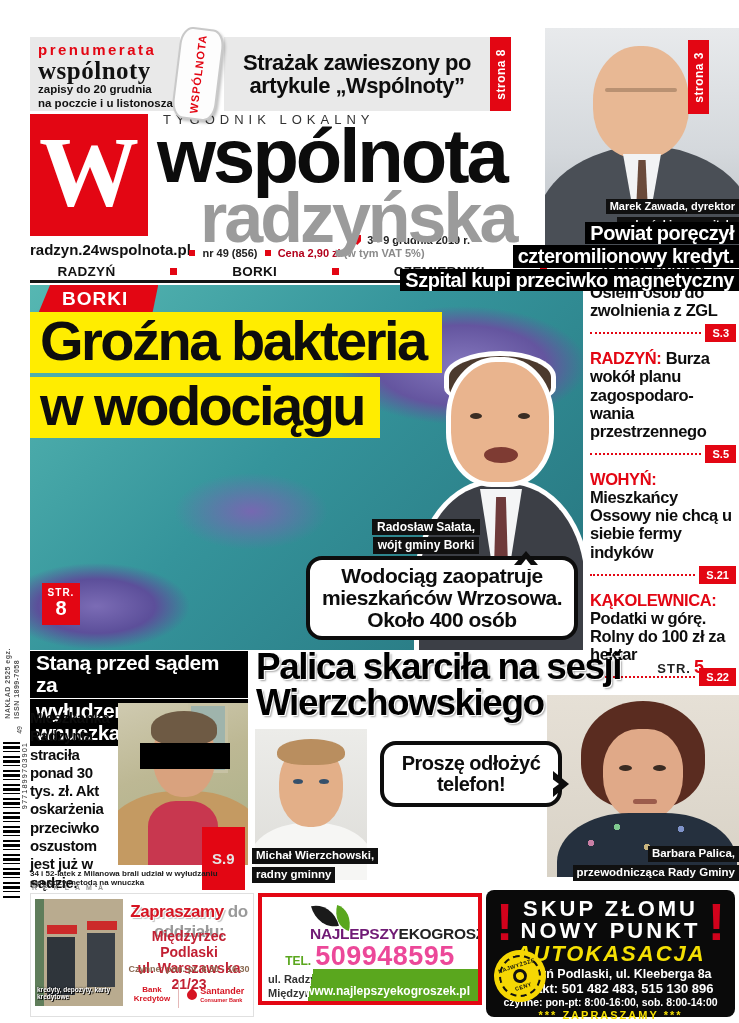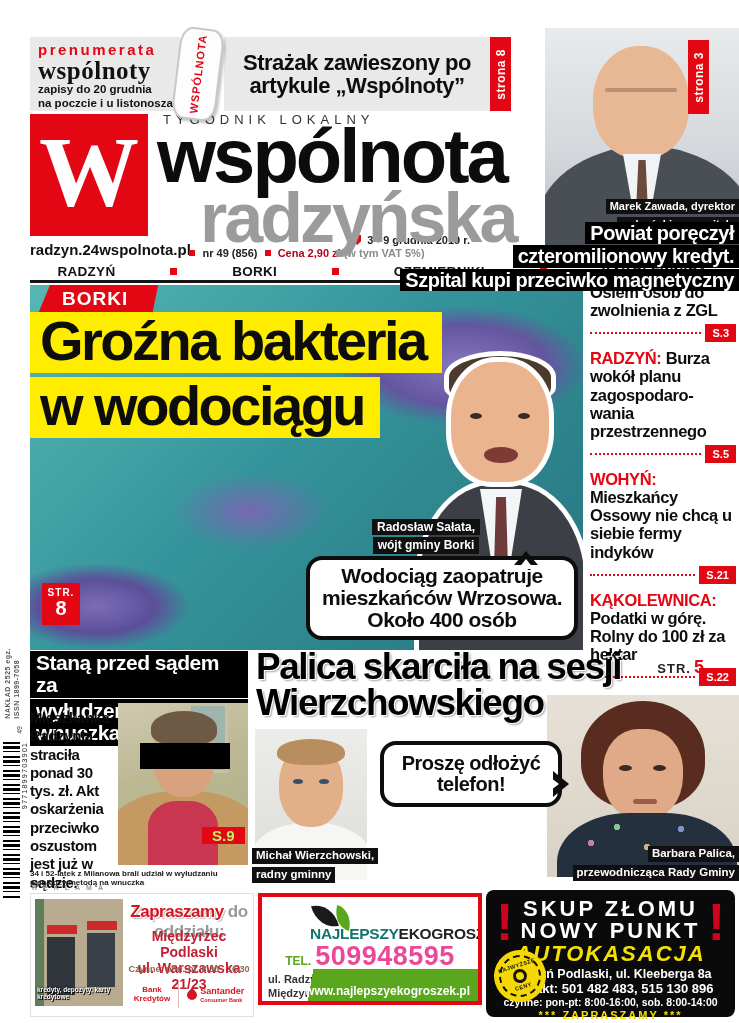--- a/index.html
+++ b/index.html
@@ -107,21 +107,21 @@
   .fraud { position:absolute; left:30px; top:651px; width:218px; height:232px; }
   .fraud-hl span { display:inline-block; background:#000; color:#fff; font-size:21px; font-weight:900; letter-spacing:-0.5px; padding:1px 6px 2px 6px; line-height:1.05; margin-bottom:1px; }
   .fraud-photo { position:absolute; left:88px; top:52px; width:130px; height:162px; background:linear-gradient(160deg,#cfcab0 0%,#bdb894 40%,#a8b087 100%); overflow:hidden; }
   .fr-window { position:absolute; left:70px; top:0; width:40px; height:70px; background:#9fb4ac; border:3px solid #c7c2a4; }
   .fr-jacket { position:absolute; left:-14px; top:88px; width:160px; height:80px; background:#c49a62; border-radius:45% 45% 0 0/60% 60% 0 0; }
   .fr-shirt { position:absolute; left:30px; top:98px; width:70px; height:64px; background:#c8374f; border-radius:40% 40% 0 0; }
   .fr-head { position:absolute; left:35px; top:14px; width:62px; height:80px; background:#d9a27e; border-radius:46%; }
   .fr-hair { position:absolute; left:33px; top:8px; width:66px; height:34px; background:#6e5a44; border-radius:50% 50% 35% 35%; }
   .fr-censor { position:absolute; left:22px; top:40px; width:90px; height:26px; background:#000; }
   .fraud-body { position:absolute; left:0; top:58px; width:90px; font-size:15px; font-weight:900; letter-spacing:-0.4px; line-height:1.22; color:#0d0d0d; }
-  .fraud-badge { position:absolute; left:172px; top:176px; background:#e30613; color:#bef264; font-size:15px; font-weight:900; padding:0 10px; }
+  .fraud-badge { position:absolute; left:172px; top:176px; background:#e30613; color:#e5e5e5; font-size:15px; font-weight:900; padding:23px 10px; }
   .fraud-caption { position:absolute; left:0; top:218px; width:220px; font-size:8px; font-weight:800; color:#1a1a1a; }
 
   
   .session { position:absolute; left:252px; top:649px; width:487px; height:240px; }
   .session-hl { position:absolute; left:4px; top:0; width:420px; font-size:37px; font-weight:900; letter-spacing:-1.5px; line-height:0.97; color:#000; text-shadow:1px 1px 0 #fff,2px 2px 2px rgba(0,0,0,.35); }
   .session-str { position:absolute; right:34px; top:8px; font-size:13px; font-weight:700; color:#222; letter-spacing:1px; }
   .session-str b { color:#e30613; font-size:18px; font-weight:900; margin-left:3px; }
   .photo-michal { position:absolute; left:3px; top:80px; width:112px; height:151px; background:linear-gradient(180deg,#ecece9 0%,#dddcd8 100%); overflow:hidden; }
   .mi-head { position:absolute; left:24px; top:16px; width:64px; height:82px; background:#e3af88; border-radius:46%; }
   .mi-hair { position:absolute; left:22px; top:10px; width:68px; height:26px; background:#b98e5f; border-radius:50% 50% 40% 40%; }
@@ -163,21 +163,21 @@
   .bank-div { width:1px; height:26px; background:#e5b8b8; }
   .bank-logo2 { display:flex; align-items:center; gap:3px; }
   .flame { width:10px; height:10px; background:#d61422; border-radius:50% 0 50% 50%; transform:rotate(-45deg); }
   .bank-logo2 .t { color:#d61422; font-size:9px; font-weight:800; line-height:1.1; }
   .bank-logo2 .t small { display:block; font-size:5.5px; font-weight:700; color:#d61422; }
 
   .ad-eko { position:absolute; left:258px; top:893px; width:224px; height:112px; background:#fff; border:4px solid #e30613; overflow:hidden; }
   .leaf1 { position:absolute; left:52px; top:6px; width:22px; height:26px; background:#1a1a1a; border-radius:0 100% 0 100%; transform:rotate(-15deg); }
   .leaf2 { position:absolute; left:72px; top:10px; width:18px; height:22px; background:#5aa71e; border-radius:0 100% 0 100%; transform:rotate(15deg); }
   .eko-brand { position:absolute; left:0; top:28px; width:216px; text-align:center; font-size:15.5px; font-weight:900; letter-spacing:-0.3px; }
-  .eko-brand .gr { color:#0f766e;margin-left:48px; } .eko-brand .bk { color:#222; }
+  .eko-brand .gr { color:#701a75;margin-left:48px; } .eko-brand .bk { color:#222; }
   .eko-tel { position:absolute; left:0; top:44px; width:216px; text-align:center; }
   .eko-tel .lbl { color:#5aa71e; font-size:12px; font-weight:800; margin-right:4px; }
   .eko-tel .num { color:#ec4899; font-size:27px; font-weight:700; letter-spacing:0.5px; }
   .eko-addr { position:absolute; left:6px; top:76px; font-size:11px; font-weight:800; color:#333; line-height:1.25; }
   .eko-band { position:absolute; right:-4px; bottom:-4px; width:230px; height:36px; background:linear-gradient(100deg,transparent 26%,#5aa71e 26%); display:flex; align-items:flex-end; justify-content:flex-end; padding:0 12px 7px 0; }
   .eko-band span { color:#fff; font-size:12px; font-weight:900; }
 
   .ad-scrap { position:absolute; left:486px; top:890px; width:249px; height:127px; background:#0a0a0a; border-radius:8px; color:#fff; text-align:center; }
   .scr-exl { position:absolute; top:6px; color:#d1021c; font-size:52px; font-weight:900; line-height:1; }
   .scr-exl.l { left:10px; } .scr-exl.r { right:10px; }

